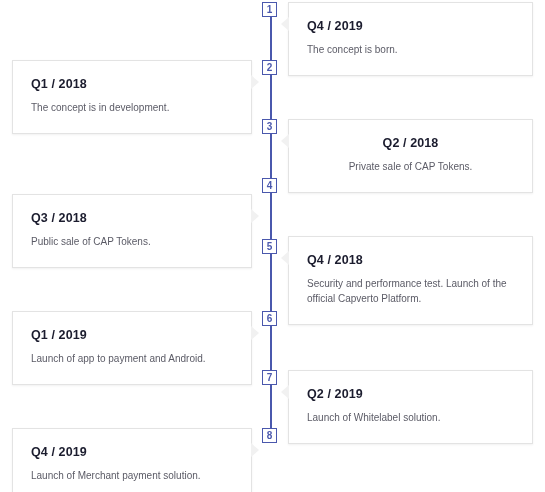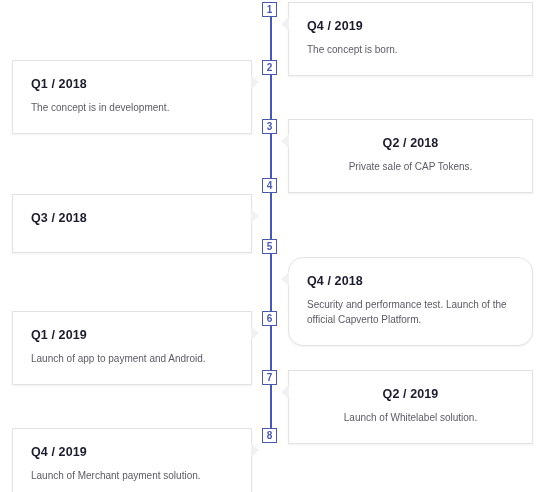--- a/index.html
+++ b/index.html
@@ -127,38 +127,39 @@
   <div class="card right" style="top:119px;text-align:center;">
     <span class="notch"></span>
     <p class="card-title">Q2 / 2018</p>
     <p class="card-text">Private sale of CAP Tokens.</p>
   </div>
 
   <div class="marker" style="top:178px;">4</div>
   <div class="card left" style="top:178px;margin-top:16px;">
     <span class="notch"></span>
     <p class="card-title">Q3 / 2018</p>
+    <p class="card-text">Public sale of CAP Tokens.</p>
   </div>
 
   <div class="marker" style="top:239px;">5</div>
-  <div class="card right" style="top:257px;border-radius:15px;">
+  <div class="card right" style="top:236px;">
     <span class="notch"></span>
     <p class="card-title">Q4 / 2018</p>
     <p class="card-text">Security and performance test. Launch of the official Capverto Platform.</p>
   </div>
 
   <div class="marker" style="top:311px;">6</div>
   <div class="card left" style="top:311px;">
     <span class="notch"></span>
     <p class="card-title">Q1 / 2019</p>
     <p class="card-text">Launch of app to payment and Android.</p>
   </div>
 
   <div class="marker" style="top:370px;">7</div>
-  <div class="card right" style="top:370px;text-align:center;">
+  <div class="card right" style="top:370px;">
     <span class="notch"></span>
     <p class="card-title">Q2 / 2019</p>
     <p class="card-text">Launch of Whitelabel solution.</p>
   </div>
 
   <div class="marker" style="top:428px;">8</div>
   <div class="card left" style="top:428px;">
     <span class="notch"></span>
     <p class="card-title">Q4 / 2019</p>
     <p class="card-text">Launch of Merchant payment solution.</p>

